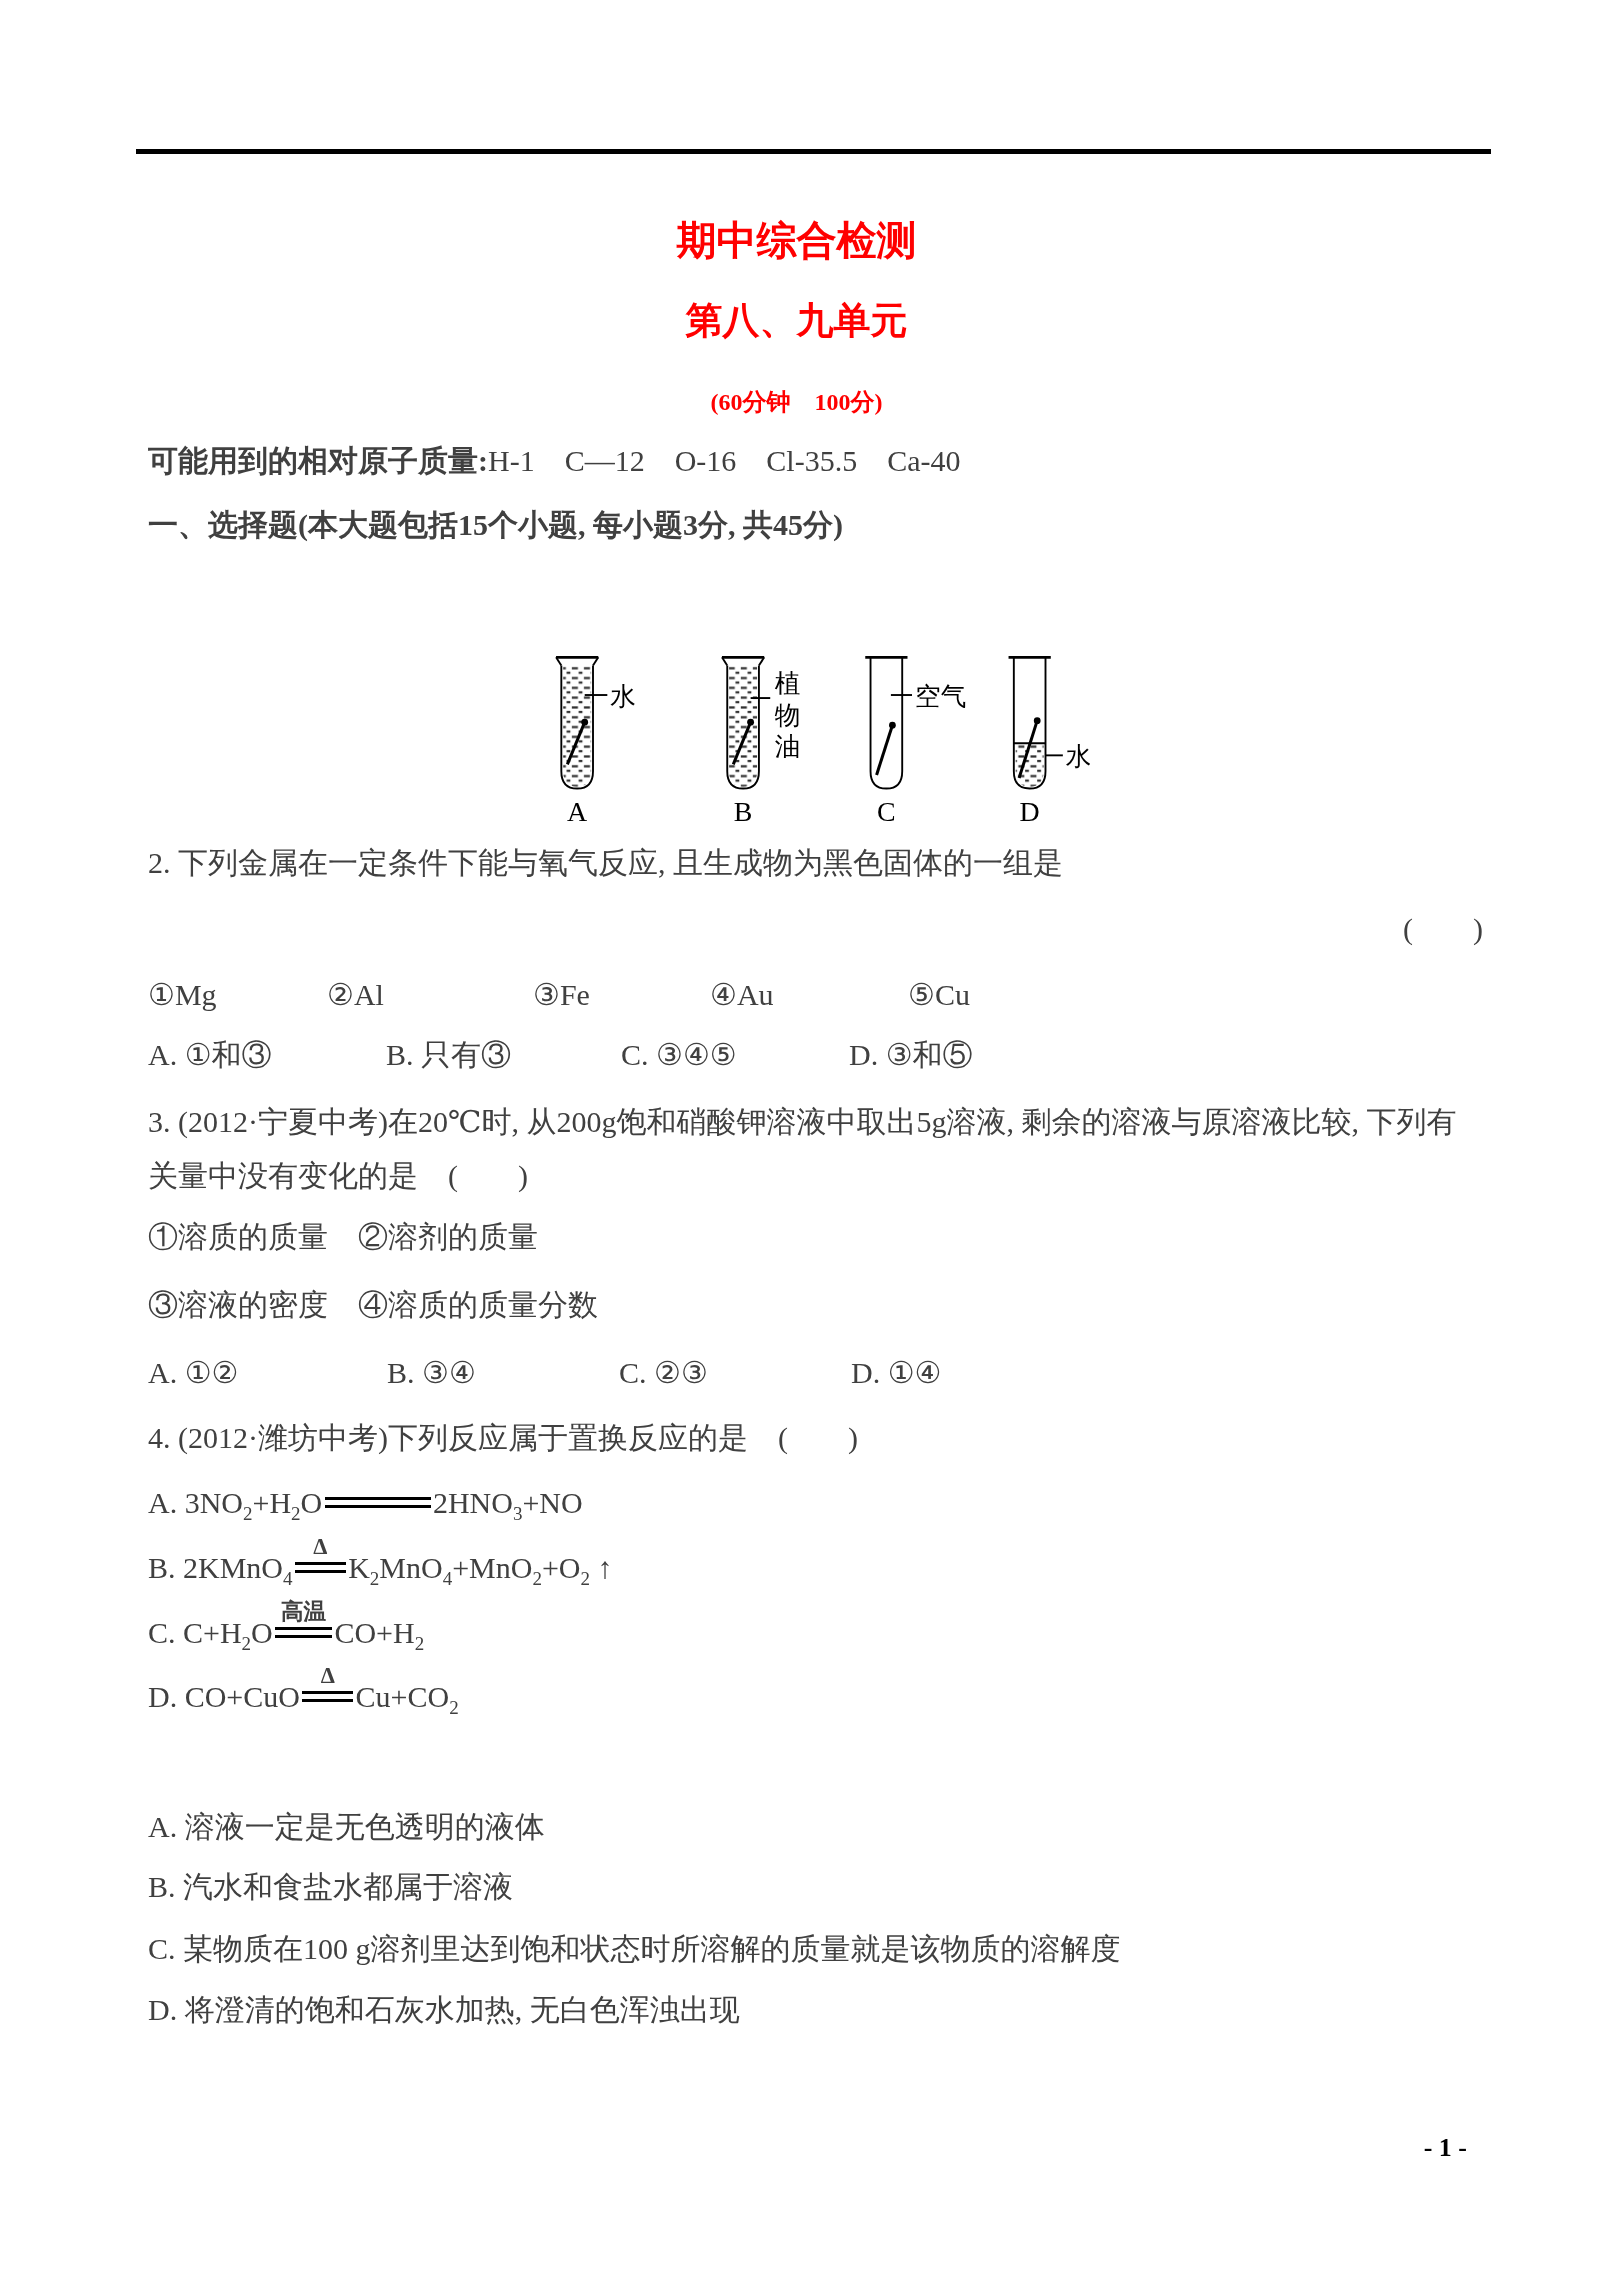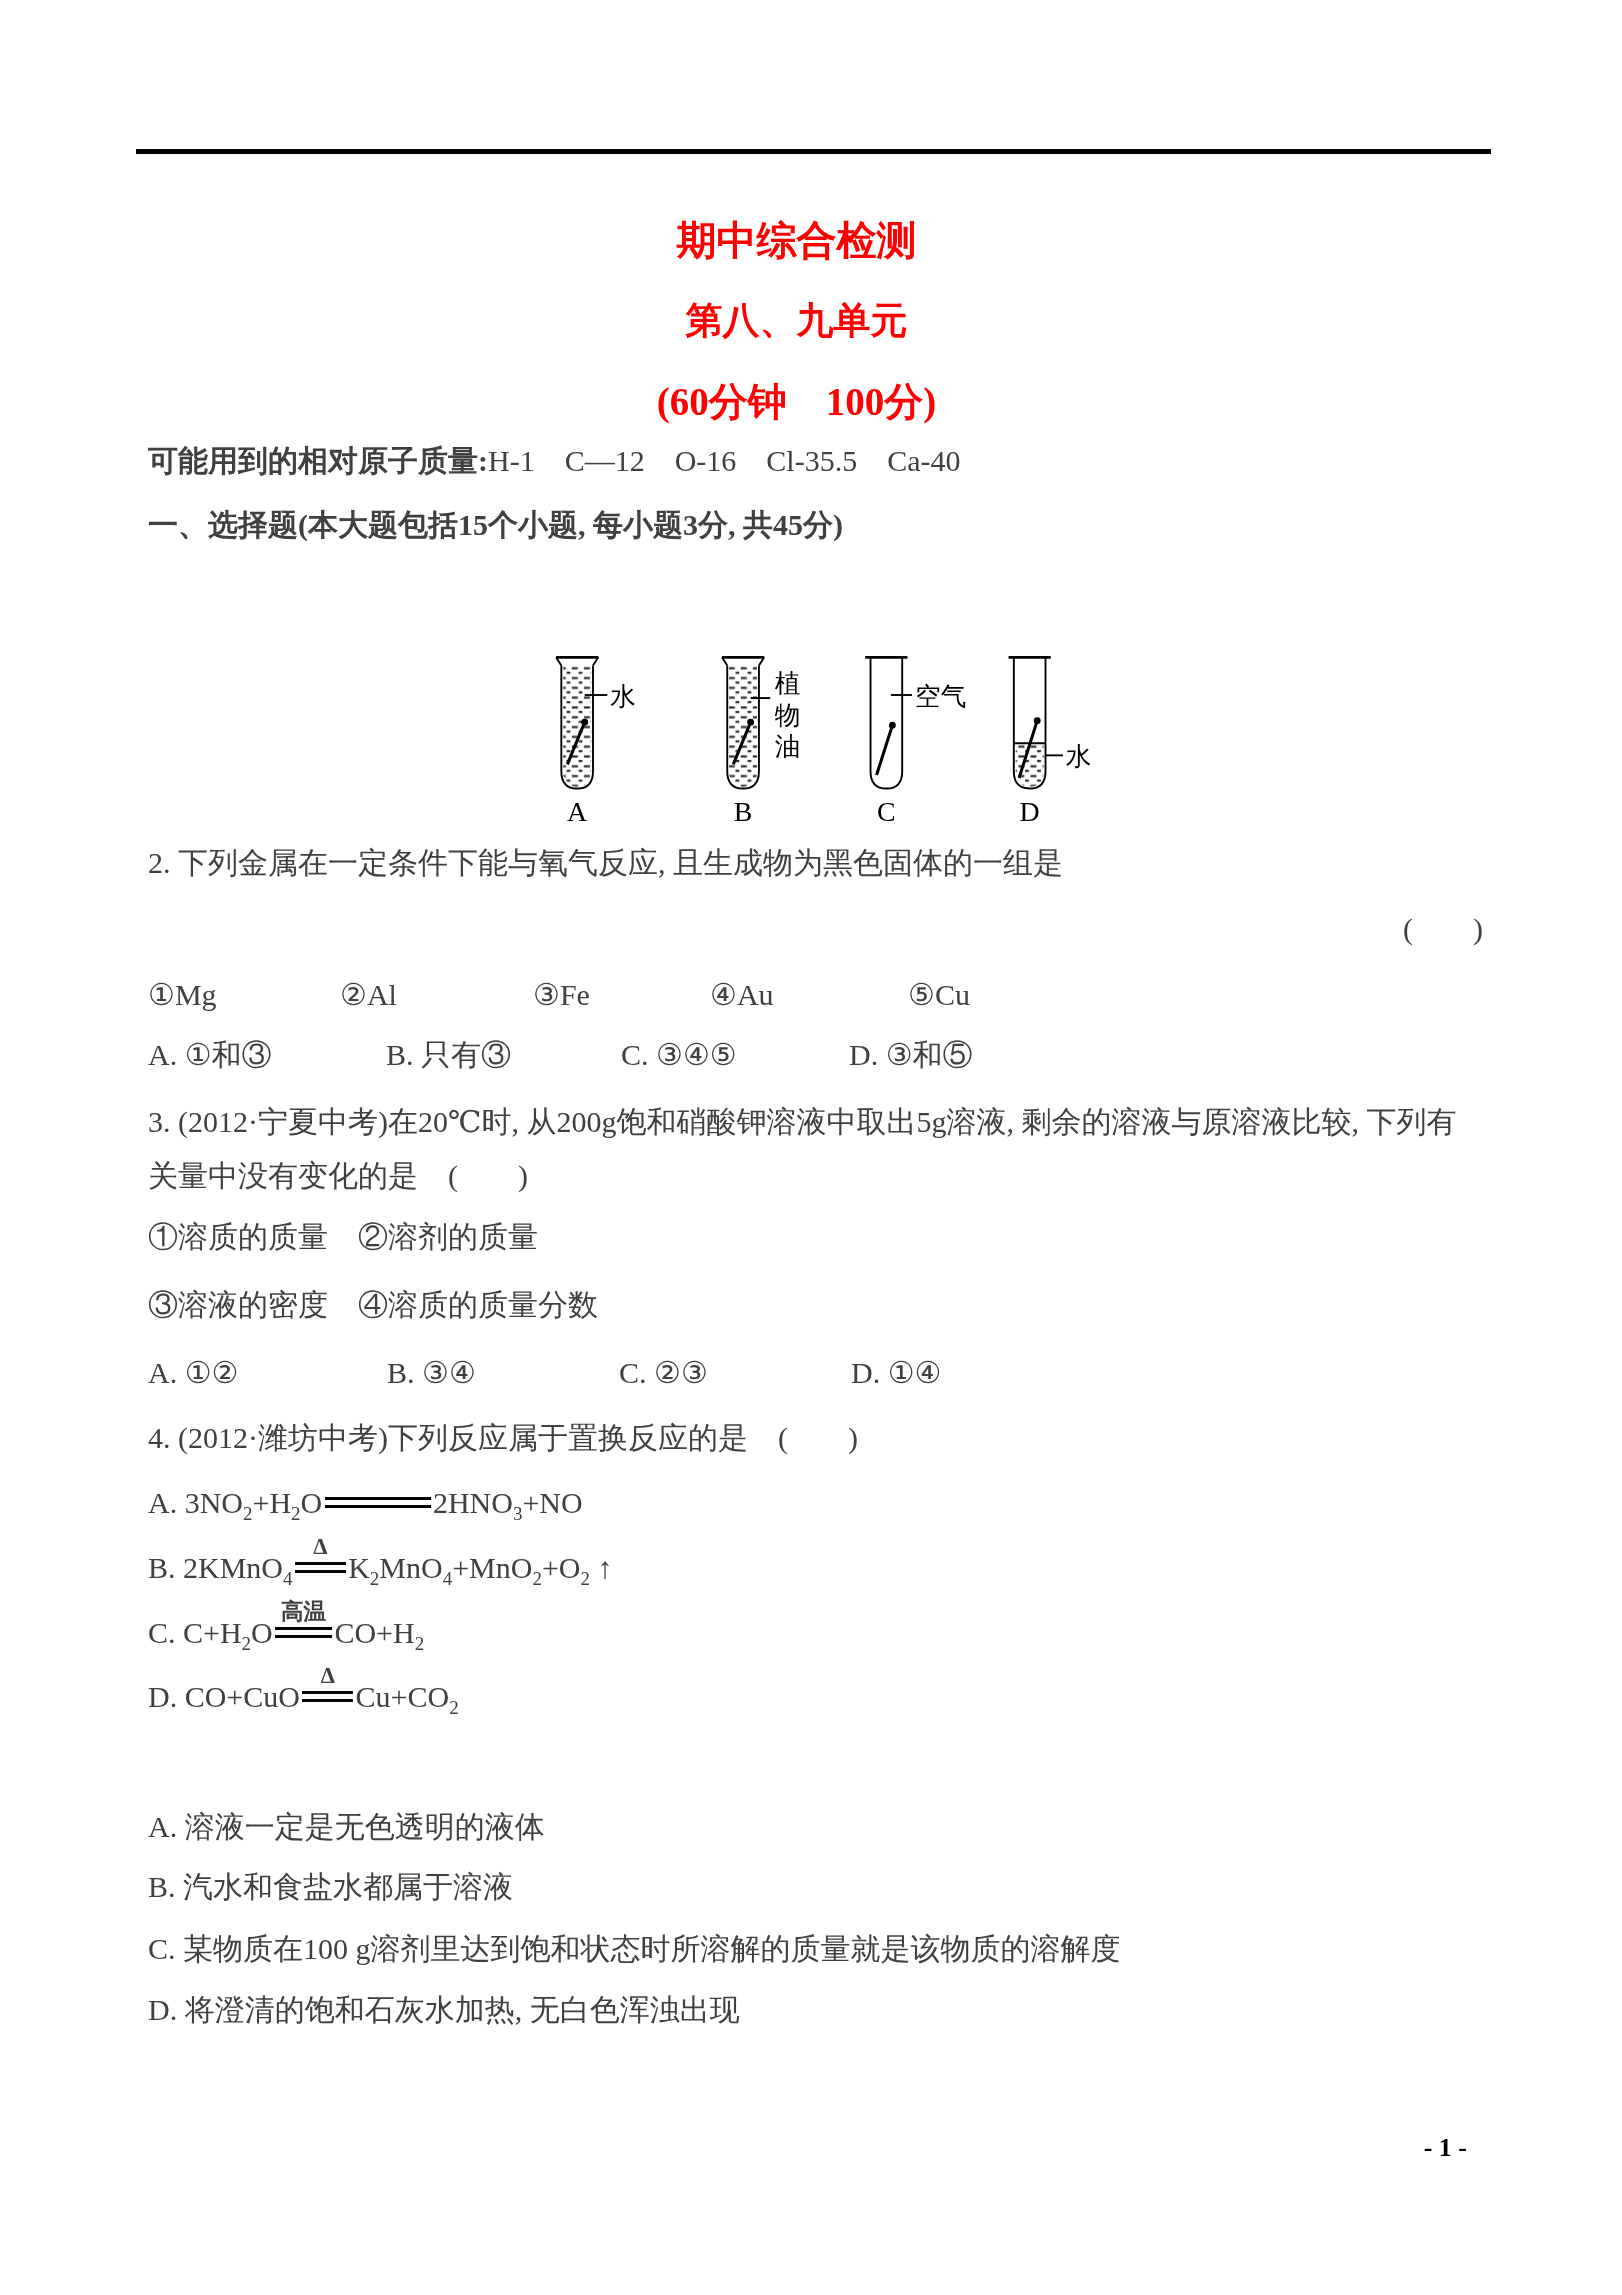--- a/index.html
+++ b/index.html
@@ -11,21 +11,21 @@
   .rule { position:absolute; background:#000; }
   .line {
     position:absolute; left:148px; font-size:30px; line-height:38px;
     white-space:nowrap; color:#404040;
   }
   .center { left:0; width:1593px; text-align:center; }
   .red { color:#ff0000; }
   .bold { font-weight:bold; }
   .t1 { font-size:40px; line-height:45px; font-weight:bold; }
   .t2 { font-size:37px; line-height:42px; font-weight:bold; }
-  .t3 { font-size:39px; line-height:38px; font-weight:bold; }
+  .t3 { font-size:24px; line-height:38px; font-weight:bold; }
   .pos { position:absolute; top:0; }
   .parenline { left:auto; right:140px; }
   .footer { position:absolute; right:156px; top:2133px; font-size:26px; font-weight:bold; }
 
   
   .eqline { font-size:30px; line-height:41px; }
   .eqline sub { font-size:19px; line-height:0; }
   .eqsign {
     display:inline-block; position:relative; height:10.6px;
     border-top:3px solid #000; border-bottom:3px solid #000;
@@ -120,21 +120,21 @@
       <text x="640" y="233" text-anchor="middle" class="letter">D</text>
     </g>
   </svg>
 
   <div class="line" style="top:844px;">2. 下列金属在一定条件下能与氧气反应, 且生成物为黑色固体的一组是</div>
 
   <div class="line parenline" style="top:910px;">(　　)</div>
 
   <div class="line" style="top:976px; left:0; width:1623px;">
     <span class="pos" style="left:148px;">①Mg</span>
-    <span class="pos" style="left:340px;">②Al</span>
+    <span class="pos" style="left:327px;">②Al</span>
     <span class="pos" style="left:533px;">③Fe</span>
     <span class="pos" style="left:710px;">④Au</span>
     <span class="pos" style="left:908px;">⑤Cu</span>
   </div>
 
   <div class="line" style="top:1036px; left:0; width:1623px;">
     <span class="pos" style="left:148px;">A. ①和③</span>
     <span class="pos" style="left:386px;">B. 只有③</span>
     <span class="pos" style="left:621px;">C. ③④⑤</span>
     <span class="pos" style="left:849px;text-align:right;">D. ③和⑤</span>

